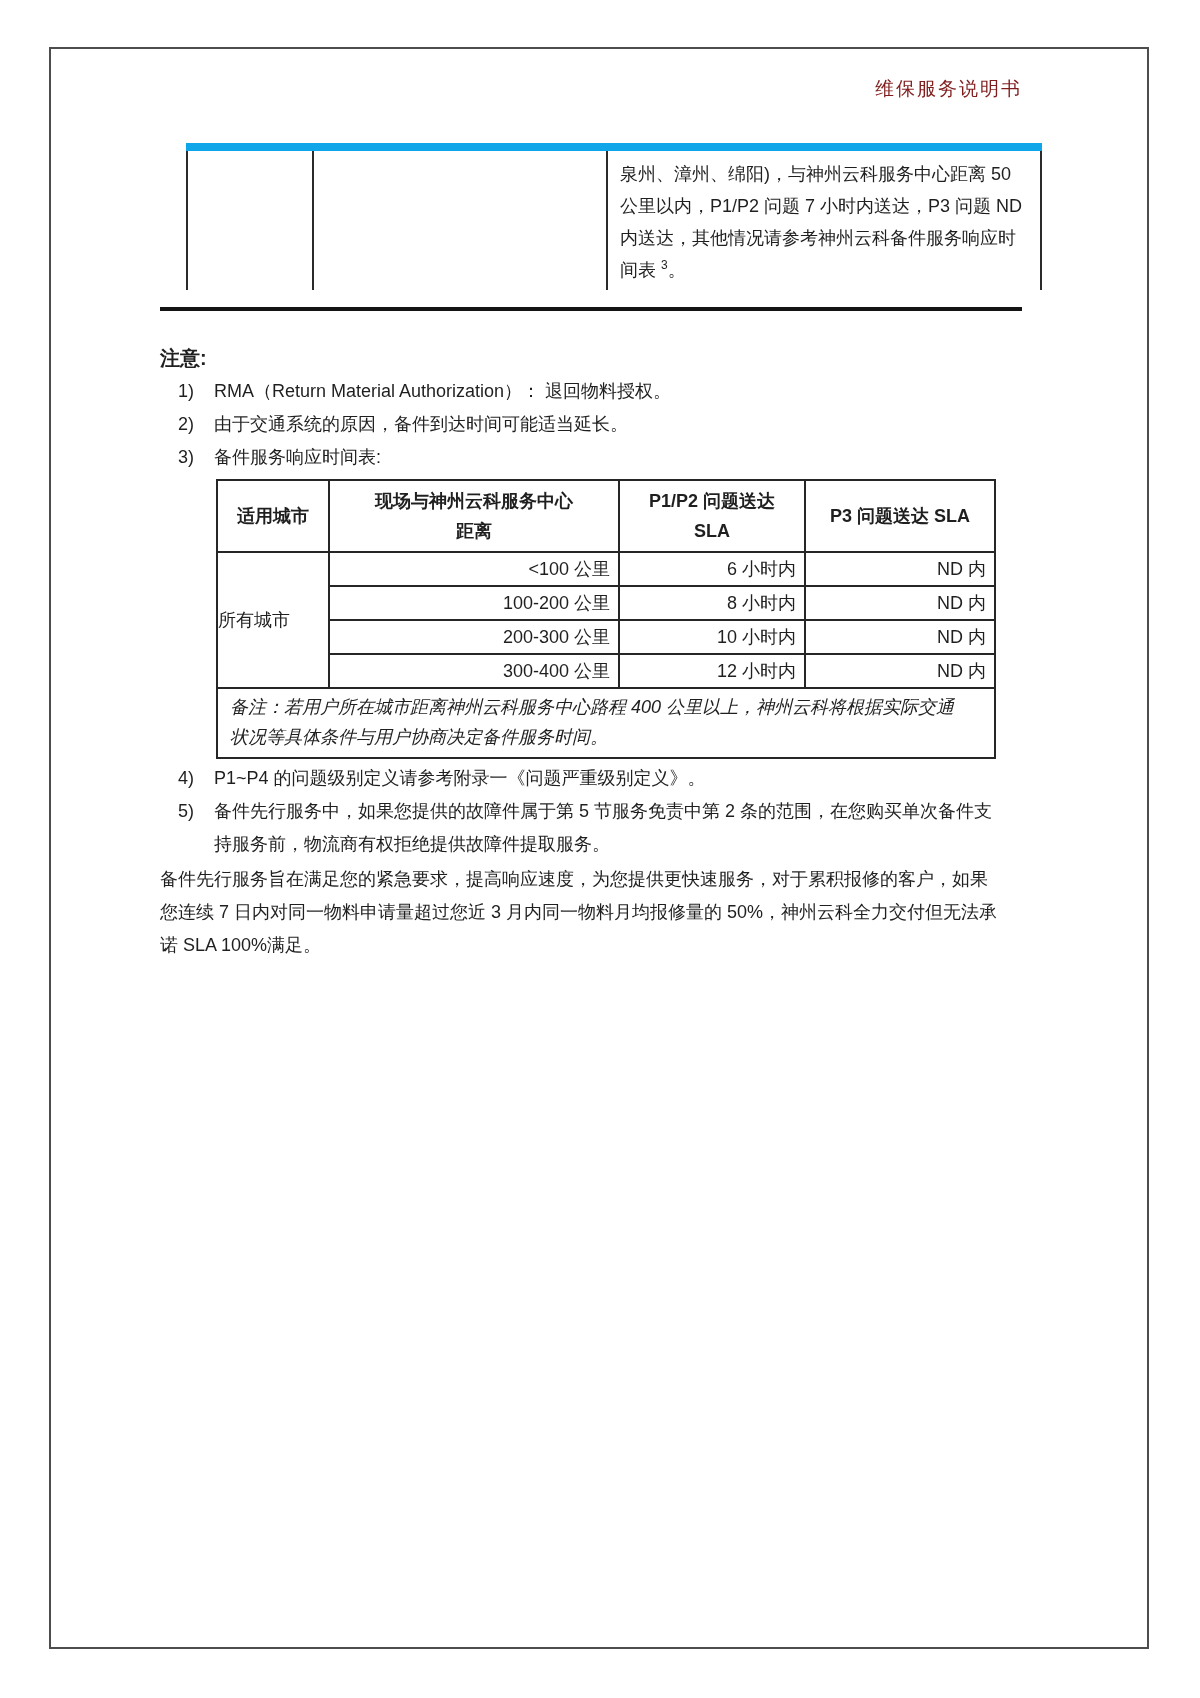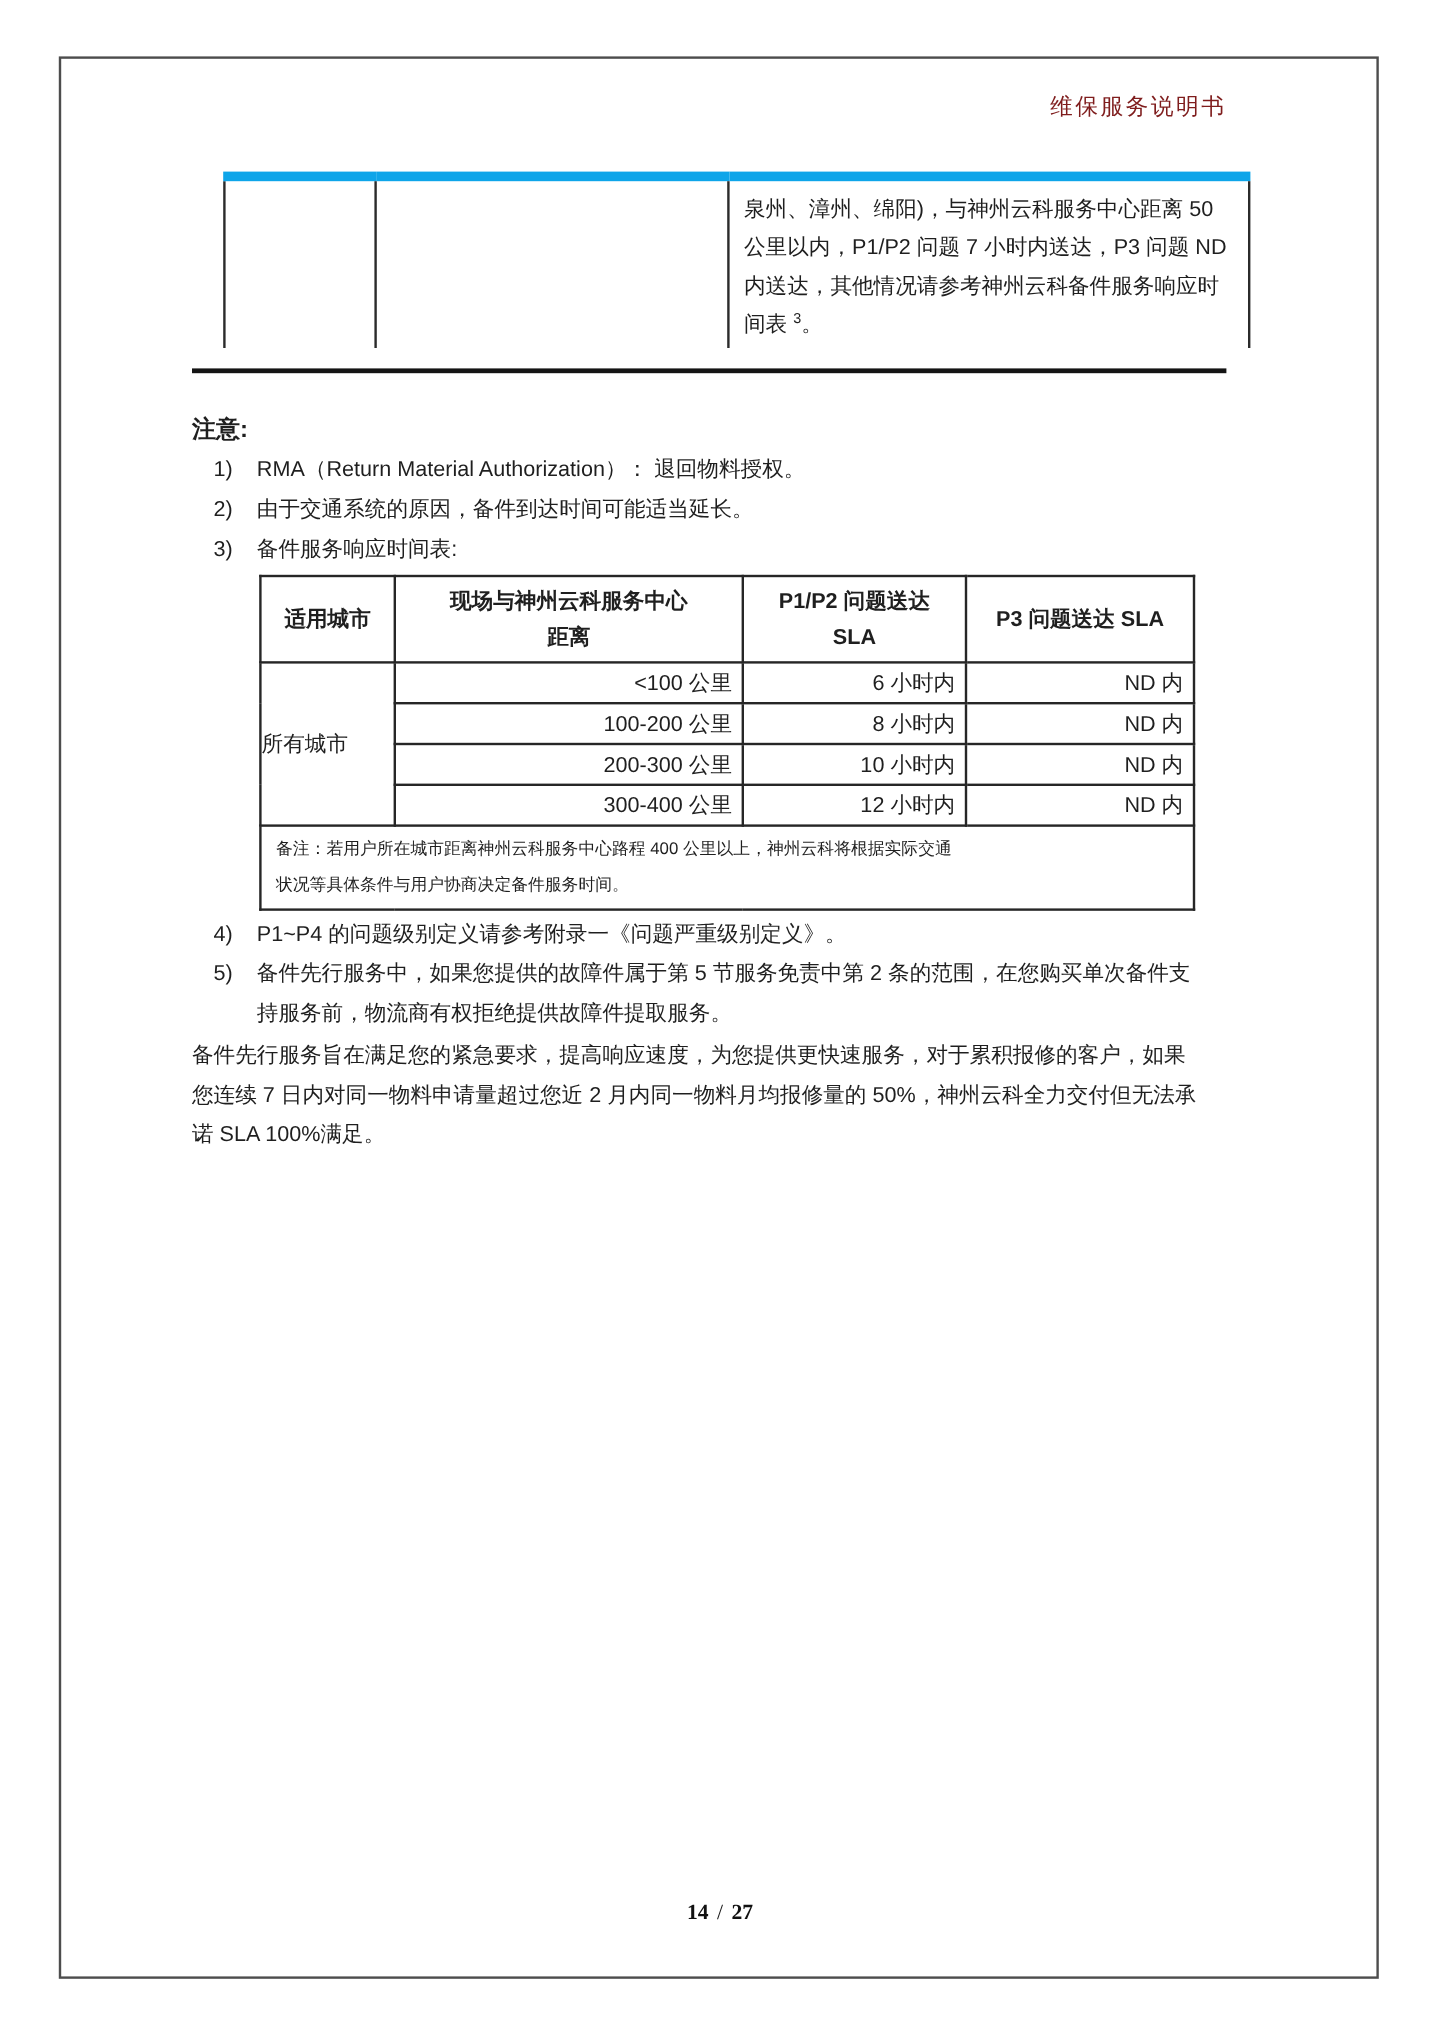--- a/index.html
+++ b/index.html
@@ -44,21 +44,21 @@
   .sla-table th, .sla-table td {
     border:2px solid #262626; box-sizing:border-box; padding:0;
   }
   .sla-table th { font-weight:bold; text-align:center; padding:5px 4px; }
   .col-city  { width:112px; }
   .col-dist  { width:290px; }
   .col-p12   { width:186px; }
   .col-p3    { width:190px; }
   .sla-table td.cell { height:33px; padding:1px 8px 1px 12px; text-align:right; line-height:30px; }
   .sla-table td.city-cell { vertical-align:middle; font-size:18px;border-radius:19px; }
-  .sla-table td.note-cell { padding:3px 12px 5px 12px; font-size:14px; line-height:30px; }
+  .sla-table td.note-cell { padding:3px 12px 5px 12px; font-size:18px; line-height:30px;font-style:italic; }
   .closing { margin-top:2px; }
   .footer {
     position:absolute; top:1583px; left:0; width:100%; text-align:center;
     font-family:"Liberation Serif", serif; font-size:18px; color:#111;
   }
   .footer .pg { font-weight:bold; }
   .footer .sep { font-weight:normal; margin:0 7px; }
 </style>
 </head>
 <body>
@@ -157,21 +157,18 @@
     <div class="n-item">
       <div class="n-num">5)</div>
       <div class="n-body">
         <div>备件先行服务中，如果您提供的故障件属于第 5 节服务免责中第 2 条的范围，在您购买单次备件支</div>
         <div>持服务前，物流商有权拒绝提供故障件提取服务。</div>
       </div>
     </div>
 
     <div class="closing">
       <div>备件先行服务旨在满足您的紧急要求，提高响应速度，为您提供更快速服务，对于累积报修的客户，如果</div>
-      <div>您连续 7 日内对同一物料申请量超过您近 2 月内同一物料月均报修量的 50%，神州云科全力交付但无法承</div>
+      <div>您连续 7 日内对同一物料申请量超过您近 3 月内同一物料月均报修量的 50%，神州云科全力交付但无法承</div>
       <div>诺 SLA 100%满足。</div>
     </div>
   </div>
 
-  <div class="footer">
-    <span class="pg">14</span><span class="sep">/</span><span class="pg">27</span>
-  </div>
 </div>
 
 </body></html>

